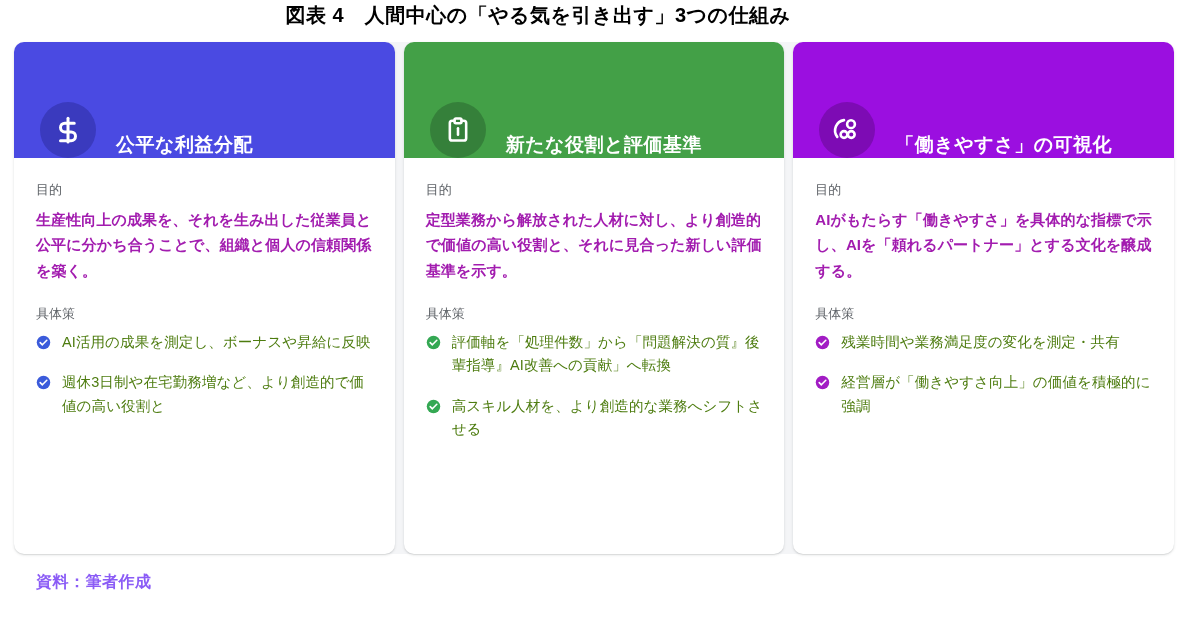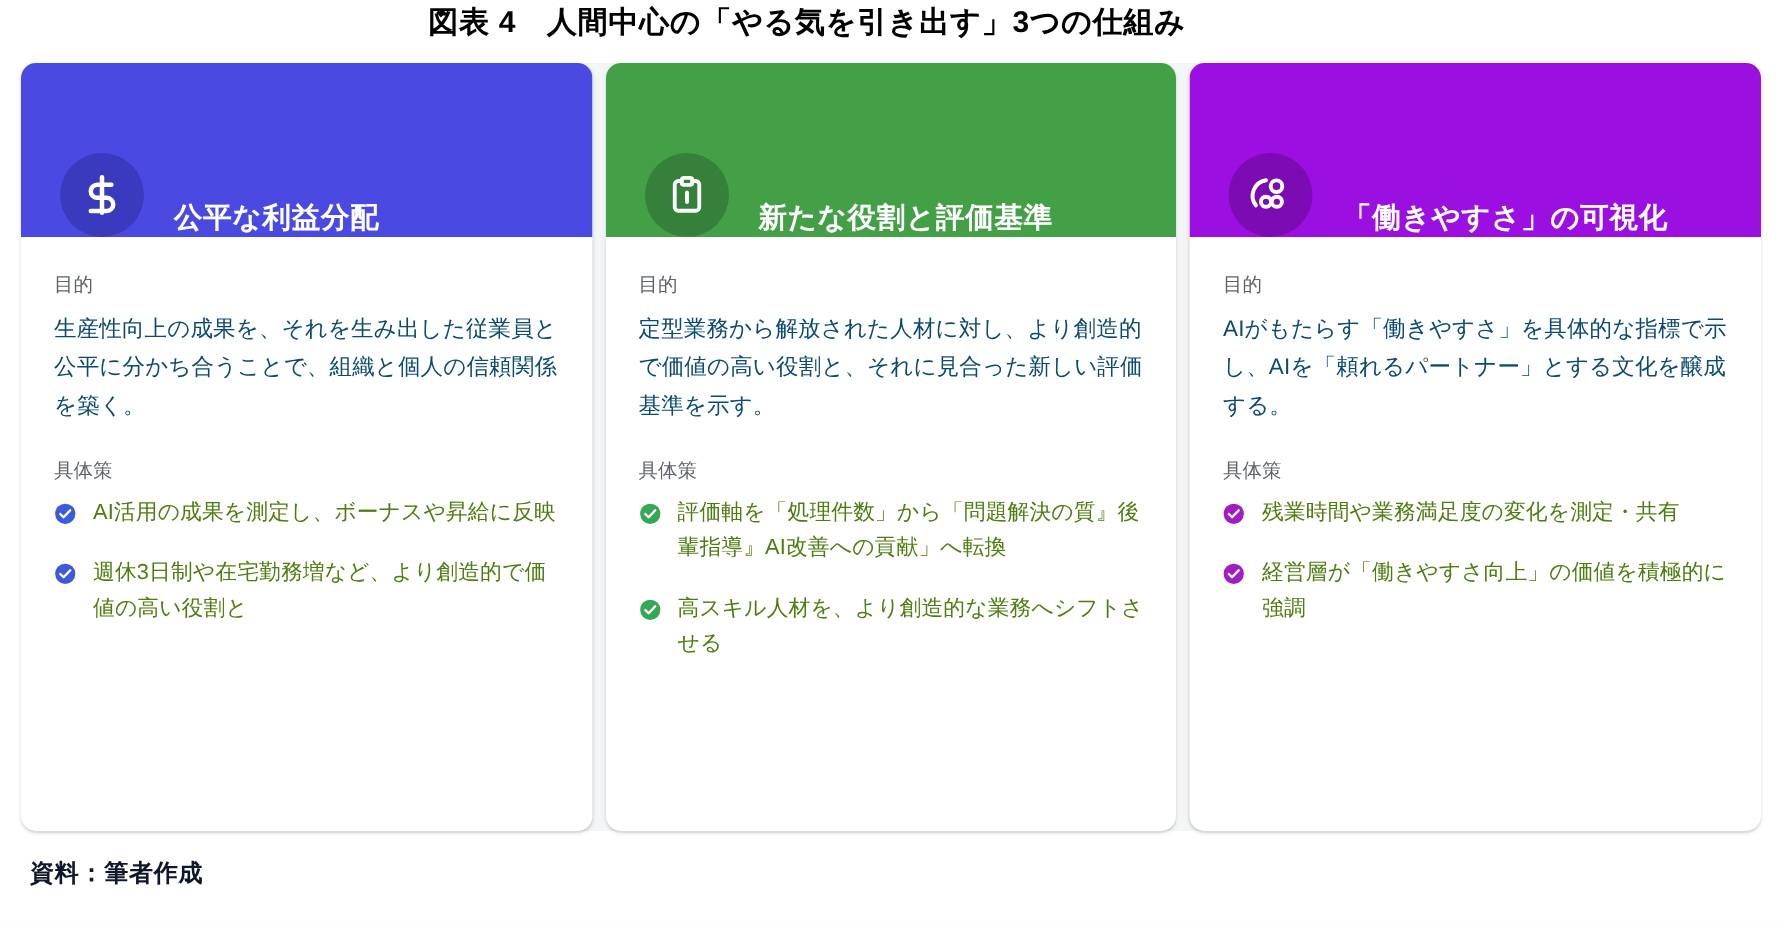--- a/index.html
+++ b/index.html
@@ -91,22 +91,22 @@
     box-sizing: border-box;
   }
   .section-label {
     font-size: 13px;
     color: #5f6368;
     margin-bottom: 9px;
     line-height: 1.2;
   }
   .purpose-text {
     font-size: 15px;
-    font-weight: normal;
-    color: #0c4a6e;
+    font-weight: bold;
+    color: #a21caf;
     line-height: 1.72;
     margin-bottom: 22px;
     letter-spacing: 0.1px;
   }
   .measures-list {
     list-style: none;
     margin: 0;
     padding: 0;
   }
   .measure-item {
@@ -123,25 +123,25 @@
   }
   .check-icon svg { display: block; }
   .measure-text {
     font-size: 14.5px;
     color: #4d7c0f;
     line-height: 1.62;
     letter-spacing: 0.1px;
   }
   .source-note {
     position: absolute;
-    left: 20px;
+    left: 36px;
     top: 572px;
     font-size: 16px;
     font-weight: bold;
-    color: #0f172a;
+    color: #8b5cf6;
     letter-spacing: 0.5px;
   }
 </style>
 </head>
 <body>
 
 <div class="figure">
 
   <div class="figure-title">図表 4　人間中心の「やる気を引き出す」3つの仕組み</div>
 

